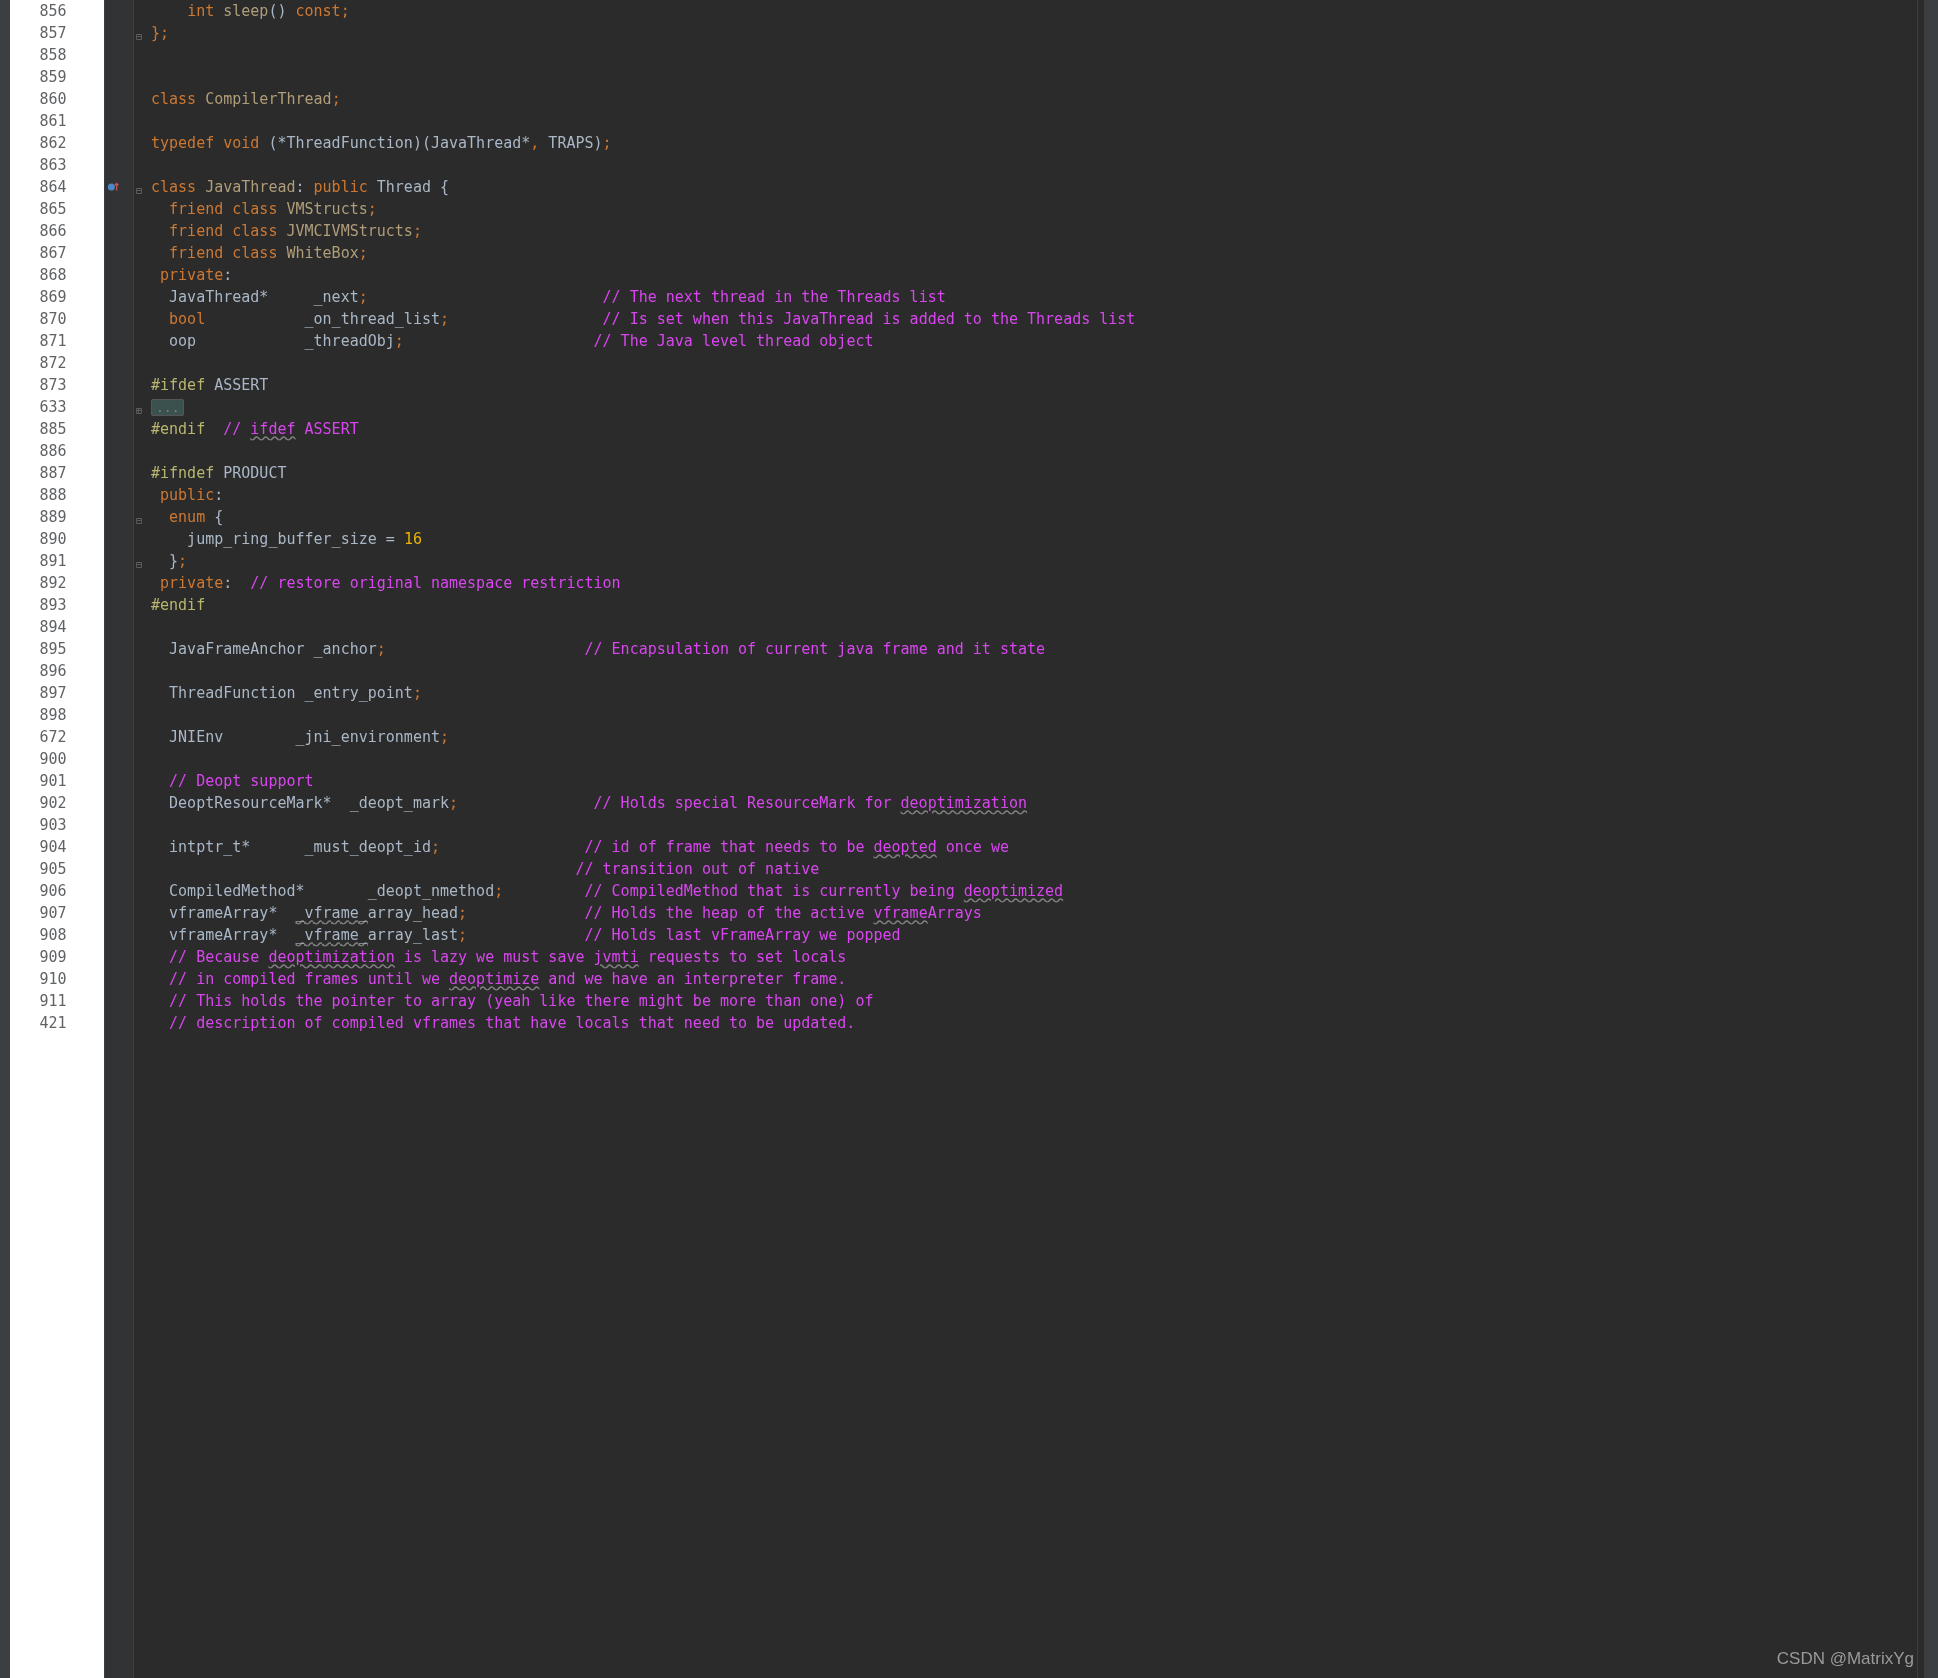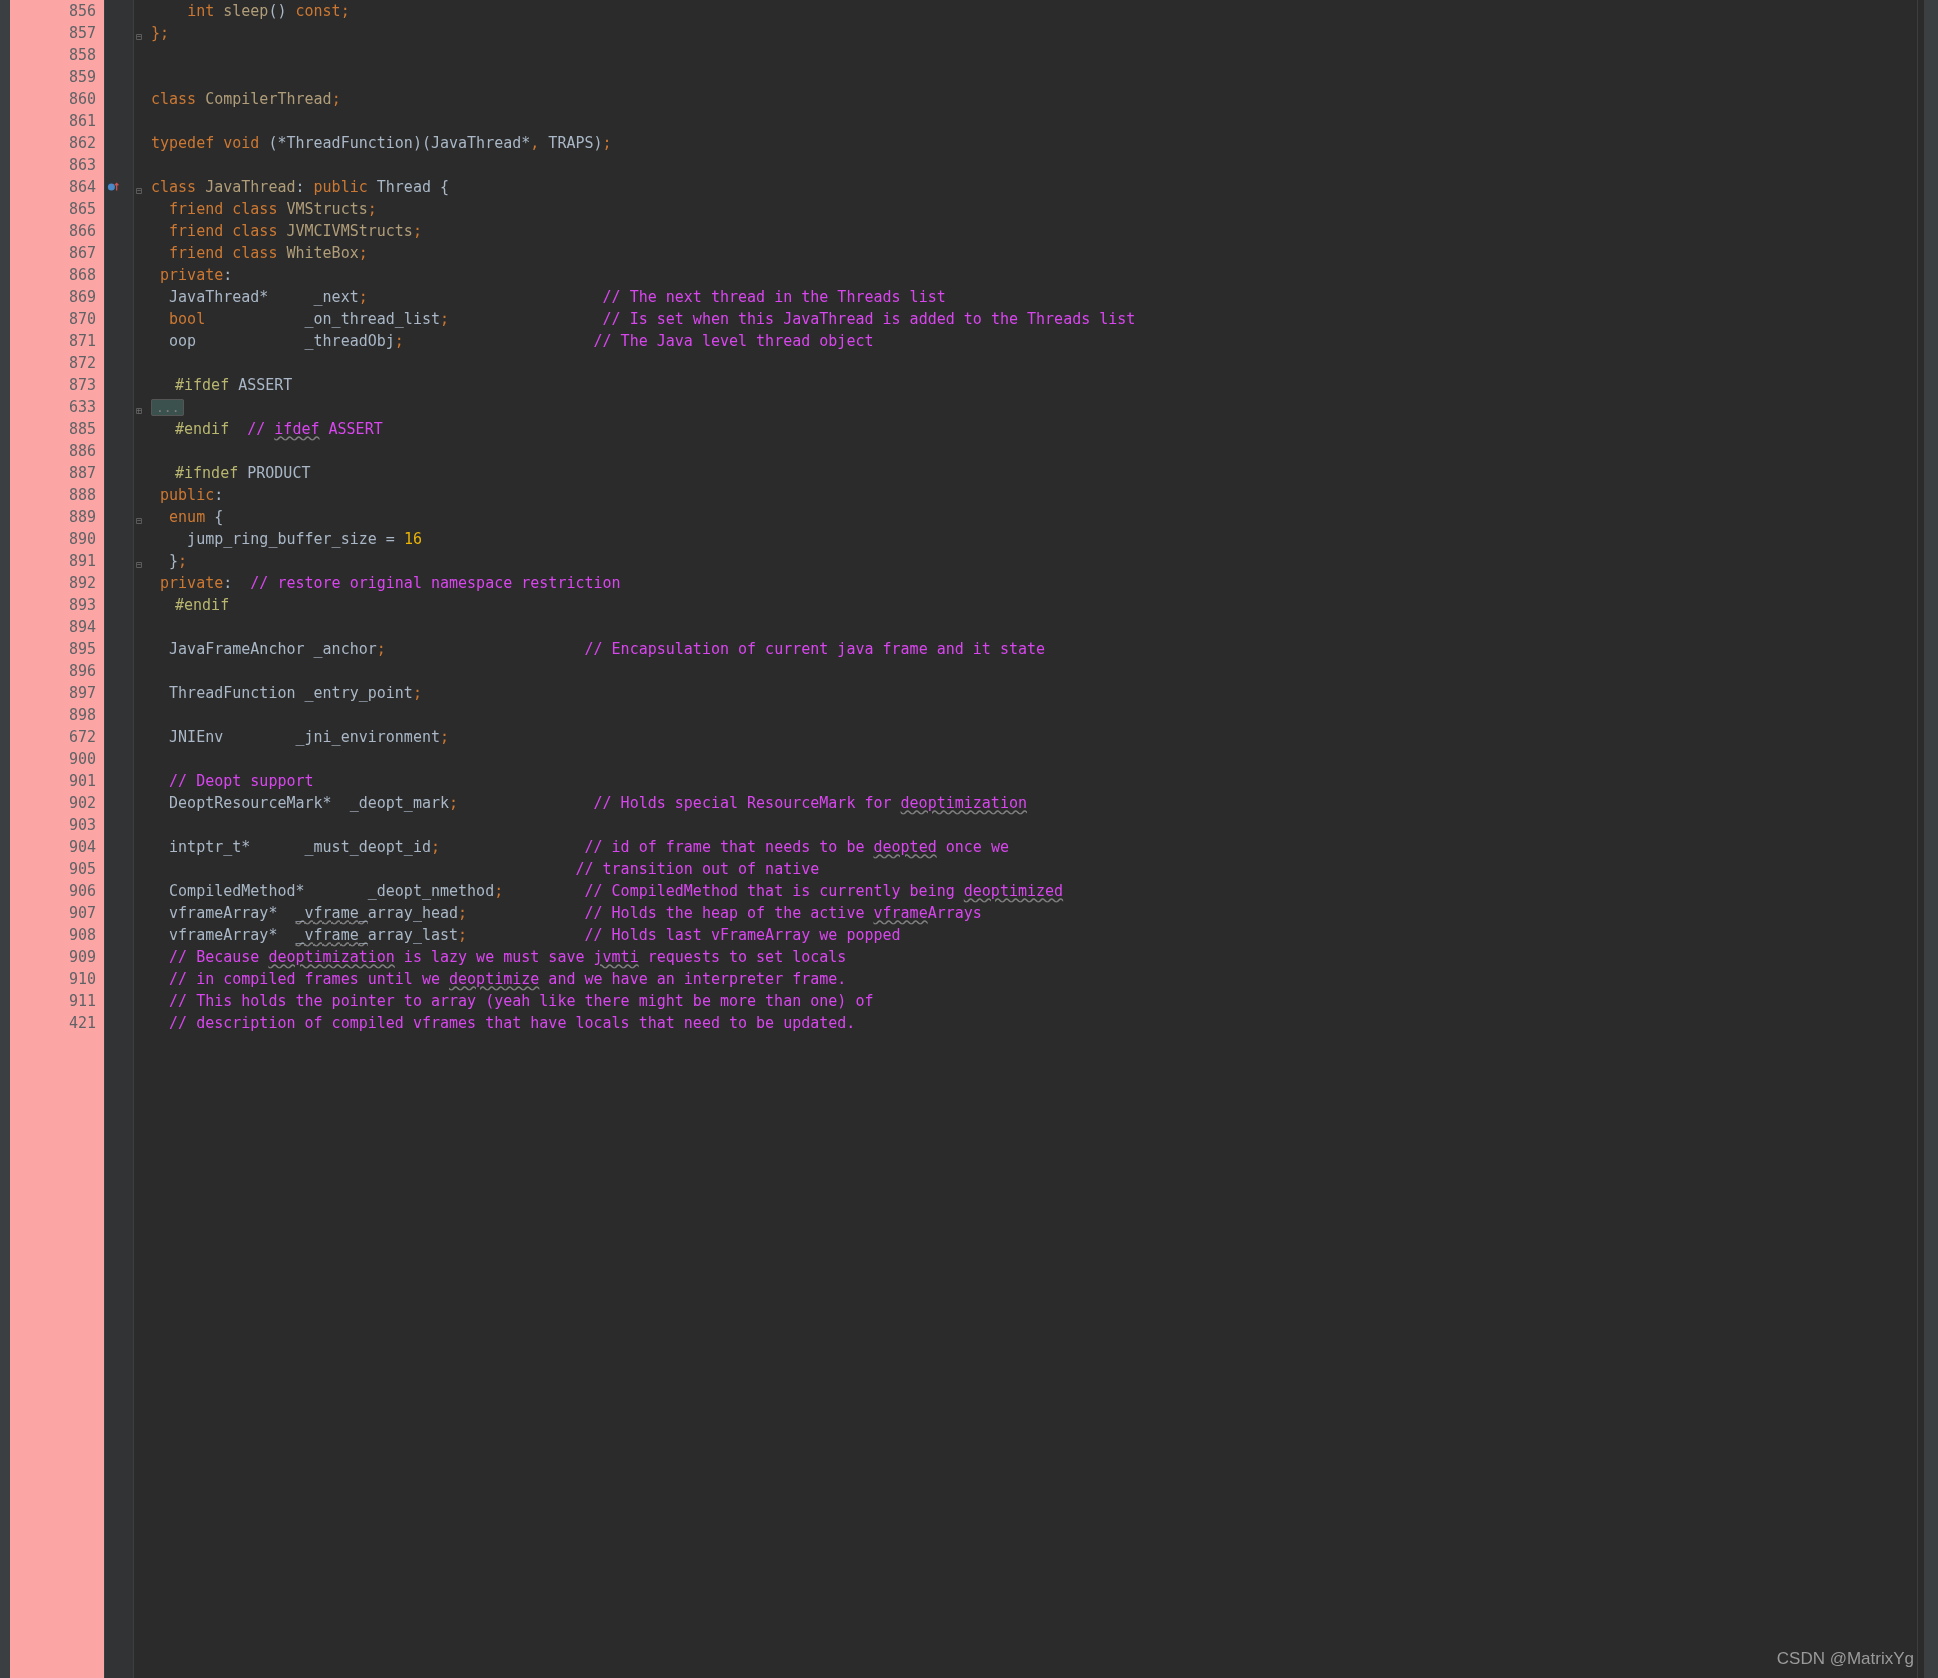--- a/index.html
+++ b/index.html
@@ -13,24 +13,24 @@
 }
 .editor {
   display: flex;
   width: 1938px;
   height: 1678px;
   position: relative;
   background: #2b2b2b;
   border-left: 10px solid #3c3f41;
 }
 .gutter {
-  background: #fca5a5;
+  background: #ffffff;
   width: 95px;
   padding-right: 8px;
-  text-align: right;
+  text-align: center;
   color: #606366;
   user-select: none;
   flex-shrink: 0;
   border-right: 1px solid #3c3f41;
 }
 .markers {
   width: 28px;
   background: #313335;
   position: relative;
   flex-shrink: 0;
@@ -53,21 +53,21 @@
   white-space: pre;
   padding-left: 4px;
   position: relative;
 }
 .code-line { height: 22px; }
 .ln { height: 22px; }
 .kw { color: #cc7832; }
 .type { color: #b09d79; }
 .num { color: #eab308; }
 .comment { color: #d946ef; }
-.preproc { color: #b8b66f; margin-left: 24px; }
+.preproc { color: #b8b66f; }
 .underline { text-decoration: underline; text-decoration-color: #808080; text-decoration-style: wavy; }
 .folded {
   background: #3b514d;
   border: 1px solid #555;
   color: #808080;
   padding: 0 4px;
   border-radius: 2px;
   font-size: 13px;
 }
 .right-border {

